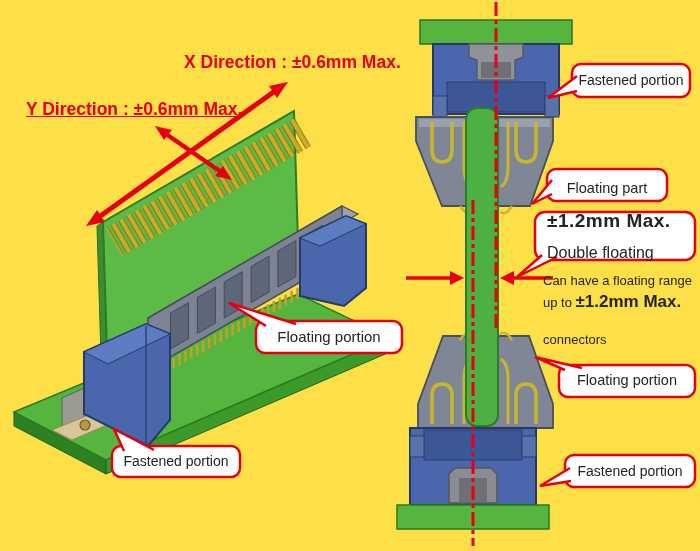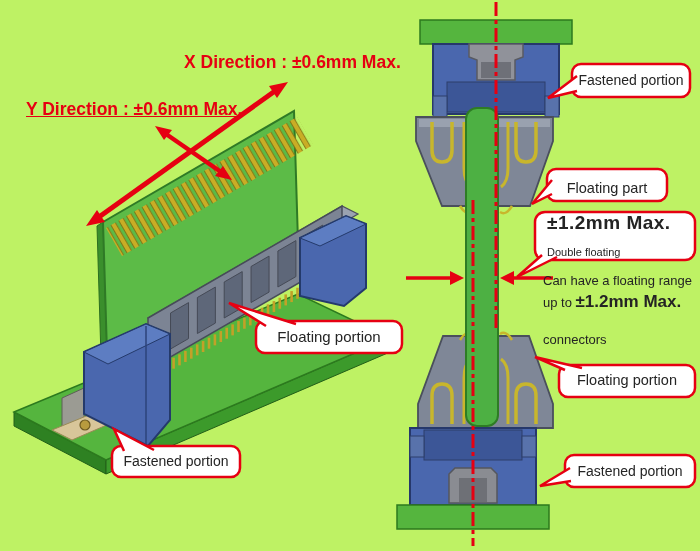--- a/index.html
+++ b/index.html
@@ -1,25 +1,25 @@
 <!DOCTYPE html>
 <html><head>
 <meta charset="utf-8">
 <style>
   html,body{margin:0;padding:0;background:#fff;}
-  #stage{position:relative;width:700px;height:551px;background:#bef264;overflow:hidden;
+  #stage{position:relative;width:700px;height:551px;background:#fde047;overflow:hidden;
          font-family:"Liberation Sans",sans-serif;}
   #art{position:absolute;left:0;top:0;}
   .t{position:absolute;display:flex;align-items:center;justify-content:center;
      text-align:left;color:#242424;font-family:"Liberation Sans",sans-serif;line-height:1.05;}
   .dir{position:absolute;font-weight:bold;color:#e60012;white-space:nowrap;font-size:17.5px;}
   .small{font-size:14px;}
   .c5{flex-direction:column;align-items:flex-start;justify-content:center;text-align:left;}
   .c5 .big{font-size:19px;font-weight:bold;letter-spacing:.5px;}
-  .c5 .sub{font-size:11px;margin-top:14px;}
+  .c5 .sub{font-size:16px;margin-top:14px;}
   .note{position:absolute;text-align:left;color:#242424;font-size:13px;line-height:1.38;}
   .note .big{font-size:17px;font-weight:bold;}
 </style>
 </head>
 <body>
 
 <div id="stage">
 
 <svg id="art" width="700" height="551" viewBox="0 0 700 551">
   <defs>

